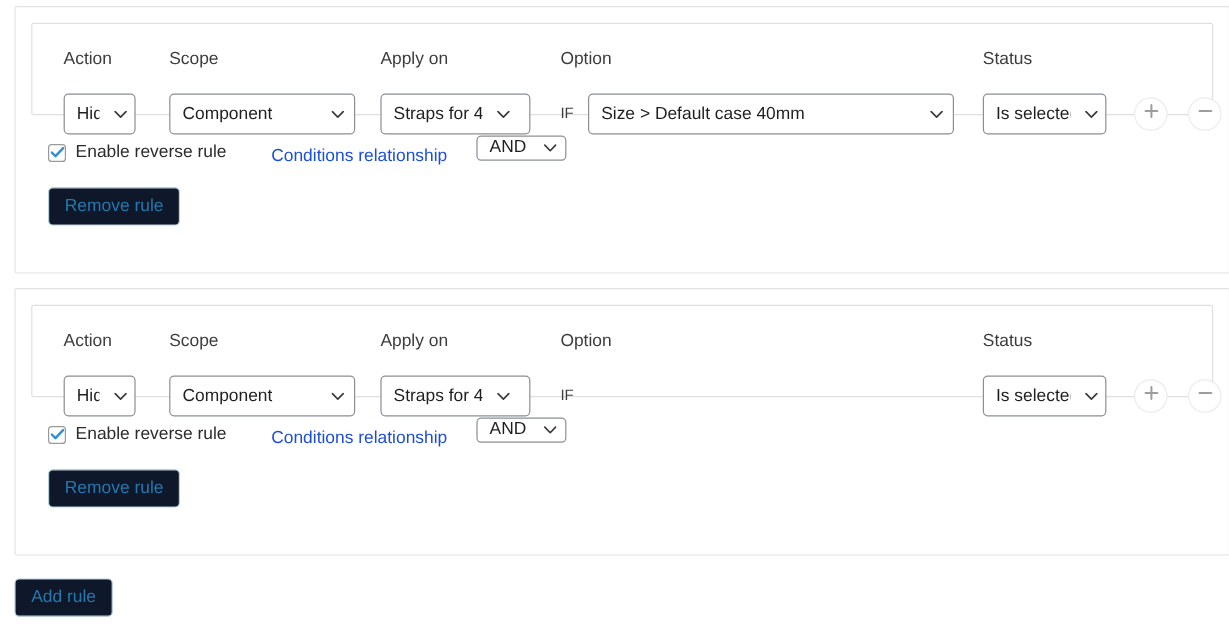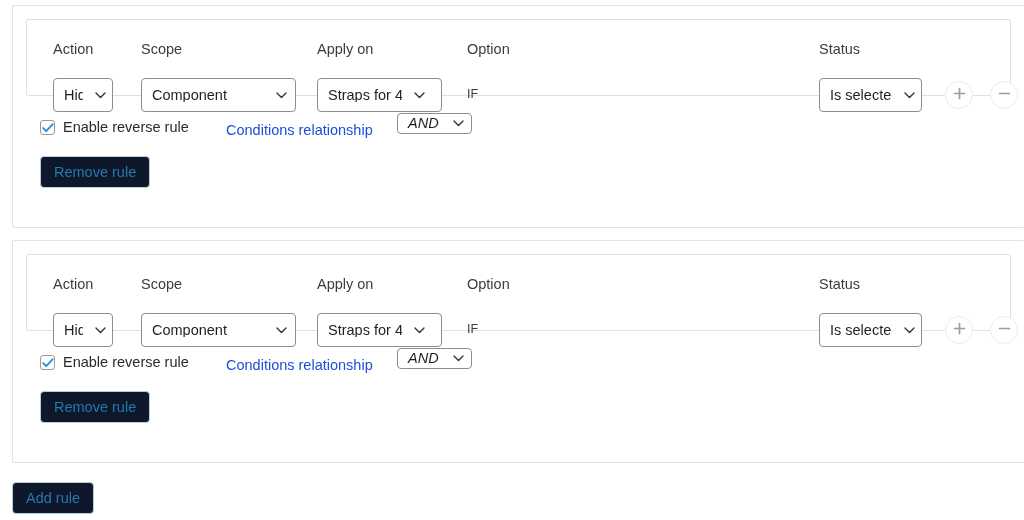--- a/index.html
+++ b/index.html
@@ -195,21 +195,20 @@
     border-radius: 4px;
     background: #fff;
     display: flex;
     align-items: center;
     padding: 0 7px 0 10px;
     font-size: 14.5px;
     color: #1f1f1f;
     white-space: nowrap;
     cursor: pointer;
     line-height: 1;
-    font-style: italic;
   }
   .sel-andor .chev { margin-left: auto; display: flex; align-items: center; }
 
   
   .btn-outline {
     display: inline-flex;
     align-items: center;
     justify-content: center;
     height: 32px;
     padding: 0 13px;
@@ -275,20 +274,28 @@
             <span class="sel-text">Straps for 4</span>
             <span class="chev">
               <svg width="11" height="7" viewBox="0 0 11 7">
                   <path d="M1 1 L5.5 5.6 L10 1" fill="none" stroke="#3a3a3a" stroke-width="1.4" stroke-linecap="round" stroke-linejoin="round"></path>
                 </svg>
             </span>
           </div>
 
           <div class="if-label">IF</div>
 
+          <div class="sel sel-option">
+            <span class="sel-text">Size &gt; Default case 40mm</span>
+            <span class="chev">
+              <svg width="11" height="7" viewBox="0 0 11 7">
+                  <path d="M1 1 L5.5 5.6 L10 1" fill="none" stroke="#3a3a3a" stroke-width="1.4" stroke-linecap="round" stroke-linejoin="round"></path>
+                </svg>
+            </span>
+          </div>
 
           <div class="sel sel-status fixedgap">
             <span class="sel-text">Is selected</span>
             <span class="chev">
               <svg width="11" height="7" viewBox="0 0 11 7">
                   <path d="M1 1 L5.5 5.6 L10 1" fill="none" stroke="#3a3a3a" stroke-width="1.4" stroke-linecap="round" stroke-linejoin="round"></path>
                 </svg>
             </span>
           </div>
 

